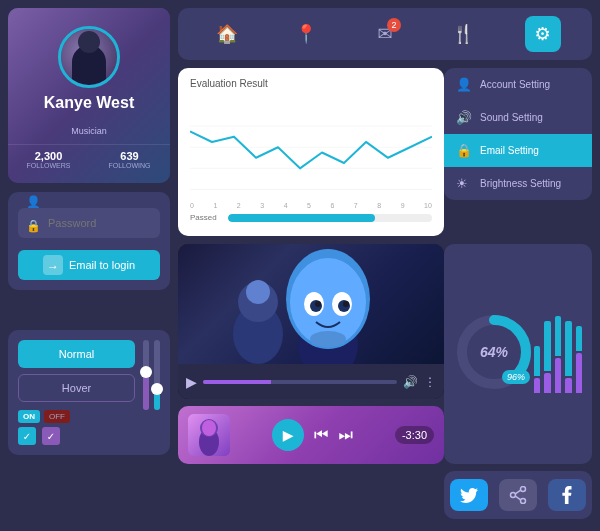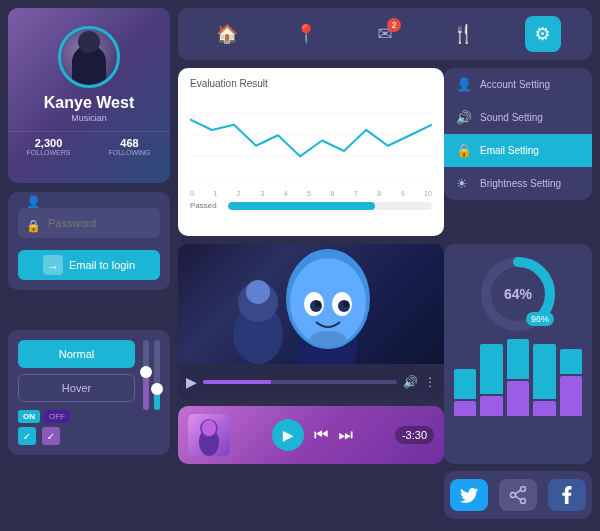--- a/index.html
+++ b/index.html
@@ -123,21 +123,21 @@
       color: white;
       font-size: 16px;
       font-weight: bold;
       margin-top: 6px;
       text-align: center;
     }
     .profile-title {
       color: #c0b8e8;
       font-size: 9px;
       text-align: center;
-      margin-top: 1px;
+      margin-top: 14px;
     }
     .profile-stats {
       display: flex;
       width: 100%;
       margin-top: 8px;
       border-top: 1px solid rgba(255,255,255,0.1);
     }
     .profile-stat {
       flex: 1;
       text-align: center;
@@ -252,21 +252,21 @@
     }
     .toggle-on {
       background: #1db5d5;
       color: white;
       font-size: 8px;
       padding: 2px 5px;
       border-radius: 3px;
       font-weight: bold;
     }
     .toggle-off {
-      background: #4c1d95;
+      background: #7f1d1d;
       color: #a0a0c0;
       font-size: 8px;
       padding: 2px 5px;
       border-radius: 3px;
     }
     .checkbox-row {
       display: flex;
       gap: 6px;
       margin-top: 4px;
     }
@@ -313,21 +313,21 @@
       left: 178px;
       width: 266px;
       height: 168px;
       background: white;
       border-radius: 10px;
       padding: 10px 12px;
     }
     .eval-title {
       font-size: 10px;
       color: #555;
-      margin-bottom: 4px;
+      margin-bottom: 16px;
     }
     .chart-area {
       width: 100%;
       height: 95px;
     }
     .chart-labels {
       display: flex;
       justify-content: space-between;
       margin-top: 2px;
     }
@@ -500,22 +500,23 @@
     .chart-panel {
       position: absolute;
       top: 244px;
       right: 8px;
       width: 148px;
       height: 220px;
       background: #3d3d6b;
       border-radius: 10px;
       padding: 10px;
       display: flex;
-      flex-direction: column;
-      align-items: center;
+      flex-direction: row;
+      align-items: center;
+      font-style: italic;
     }
     .donut-wrapper {
       position: relative;
       width: 80px;
       height: 80px;
       margin-bottom: 4px;
     }
     .donut-label {
       position: absolute;
       top: 50%;
@@ -605,21 +606,21 @@
       </div>
     </div>
     <div class="profile-name">Kanye West</div>
     <div class="profile-title">Musician</div>
     <div class="profile-stats">
       <div class="profile-stat">
         <div class="profile-stat-num">2,300</div>
         <div class="profile-stat-label">FOLLOWERS</div>
       </div>
       <div class="profile-stat">
-        <div class="profile-stat-num">468</div>
+        <div class="profile-stat-num">639</div>
         <div class="profile-stat-label">FOLLOWING</div>
       </div>
     </div>
   </div>
 </div>
 
 <div class="login-form">
   <div class="input-wrapper">
     <span class="input-icon">👤</span>
   </div>

